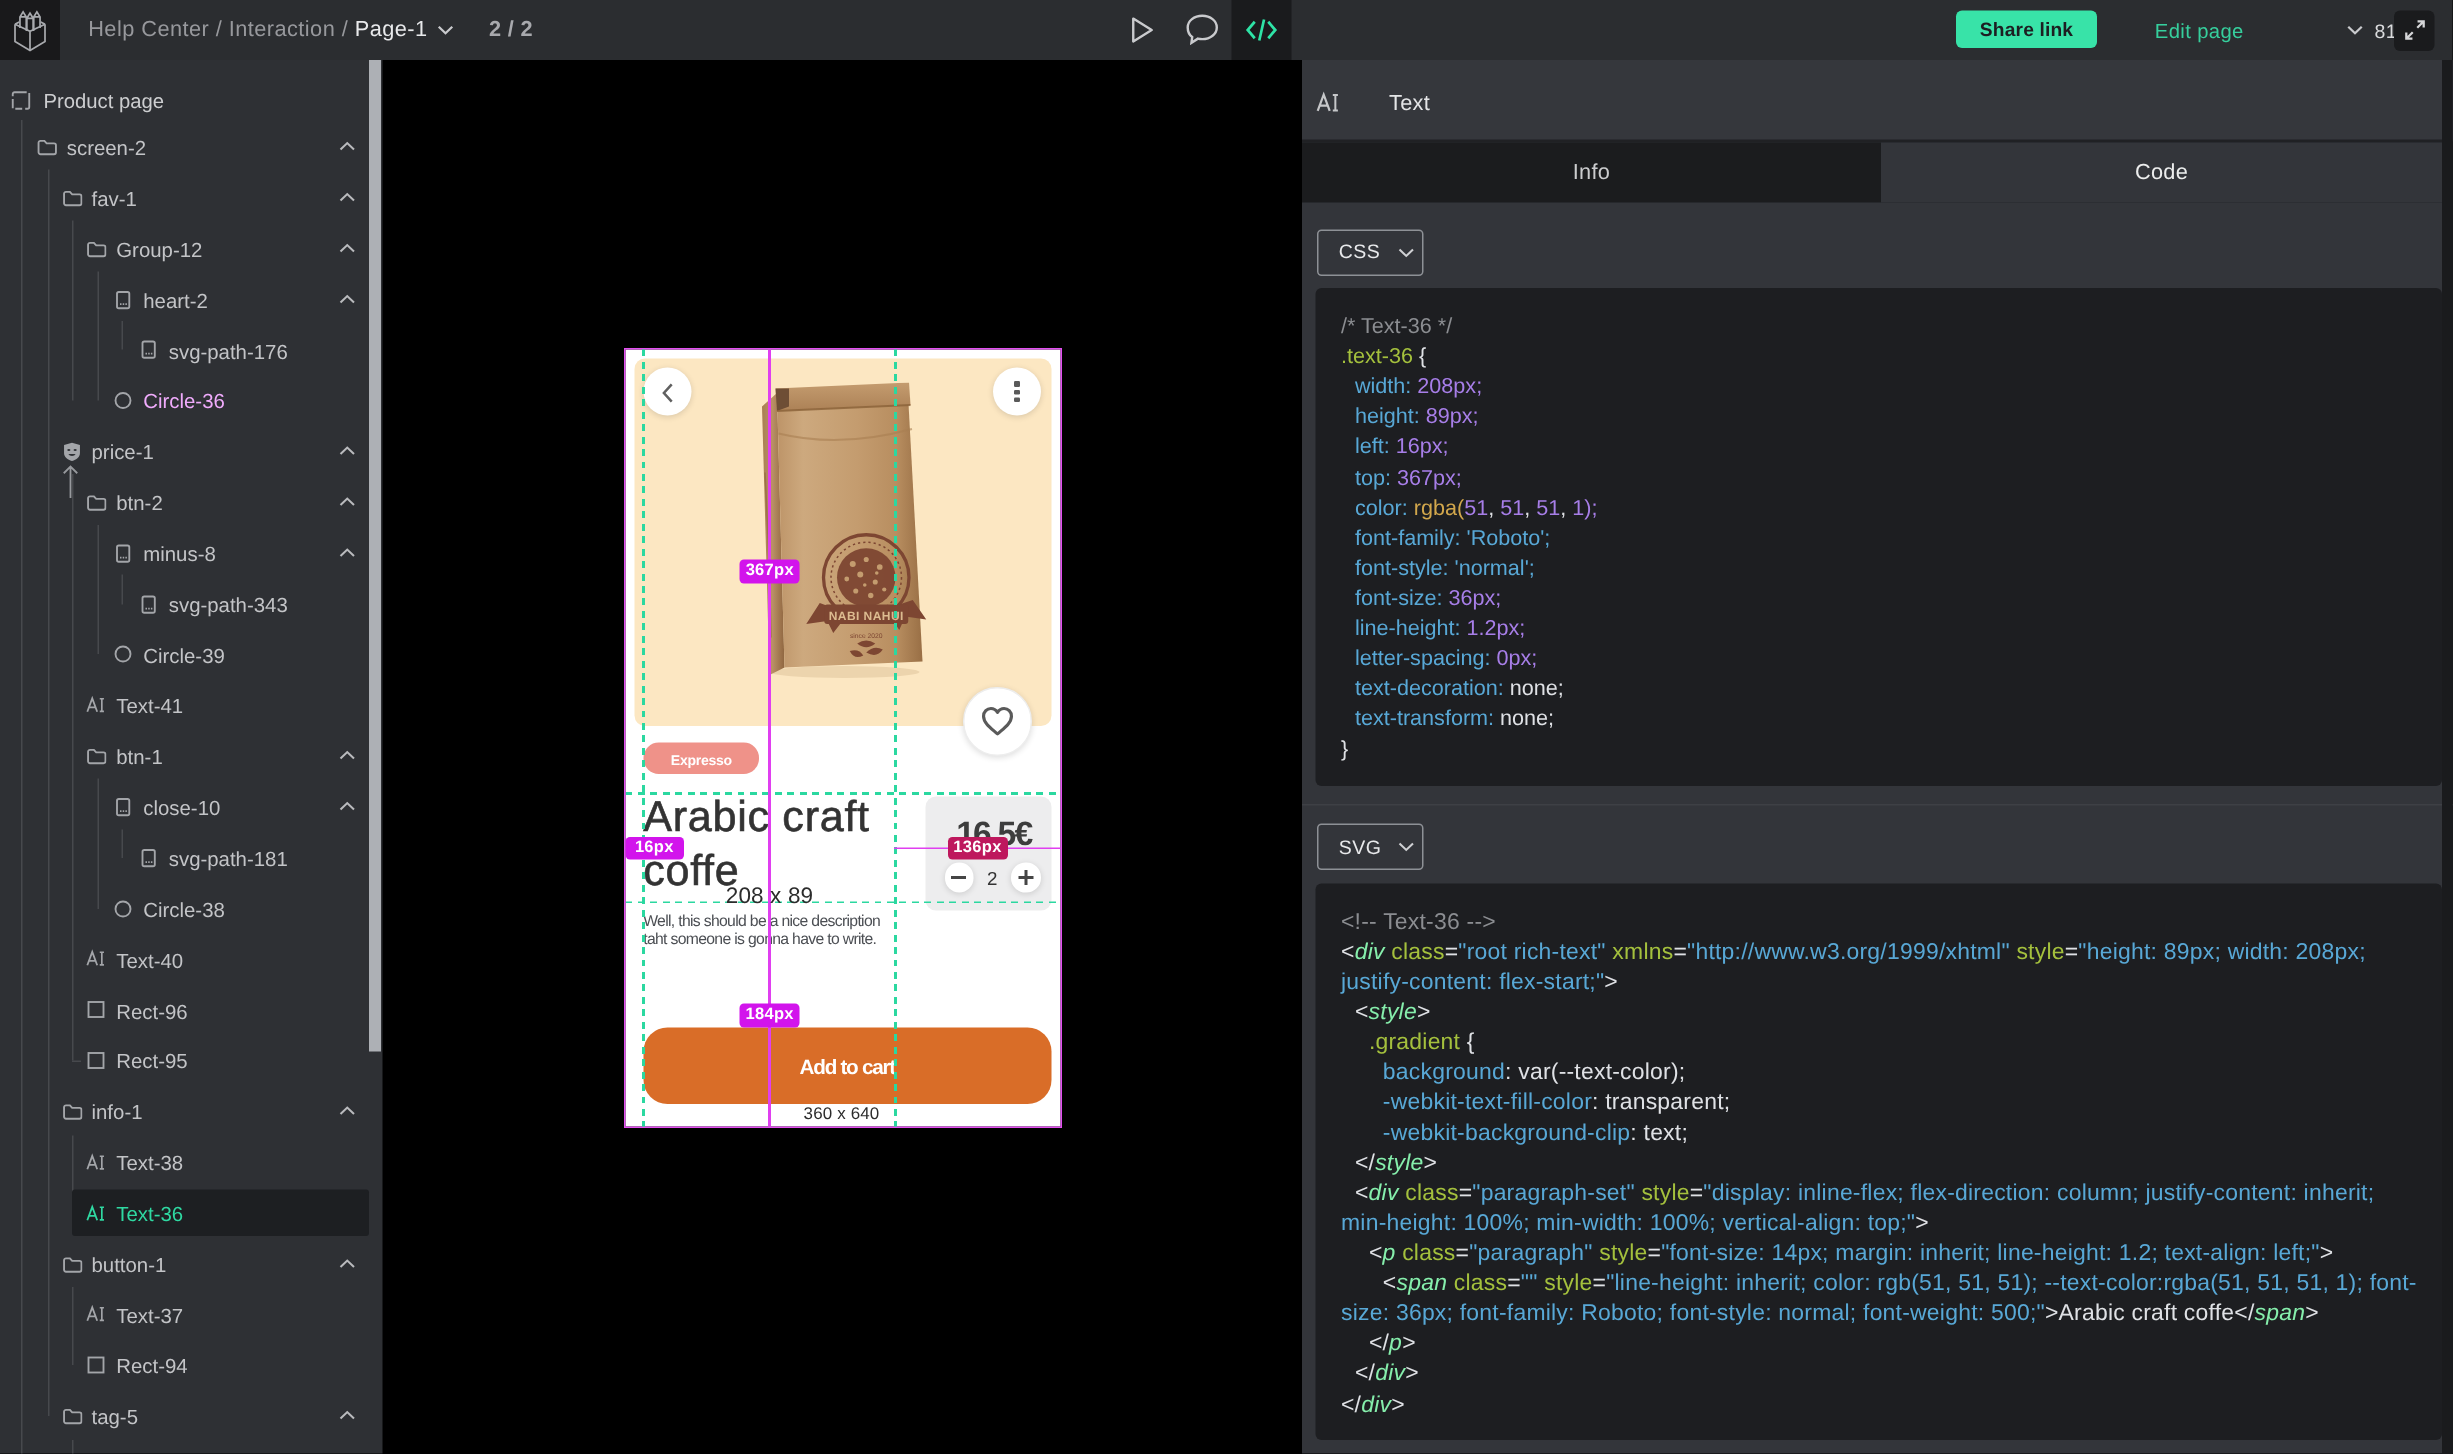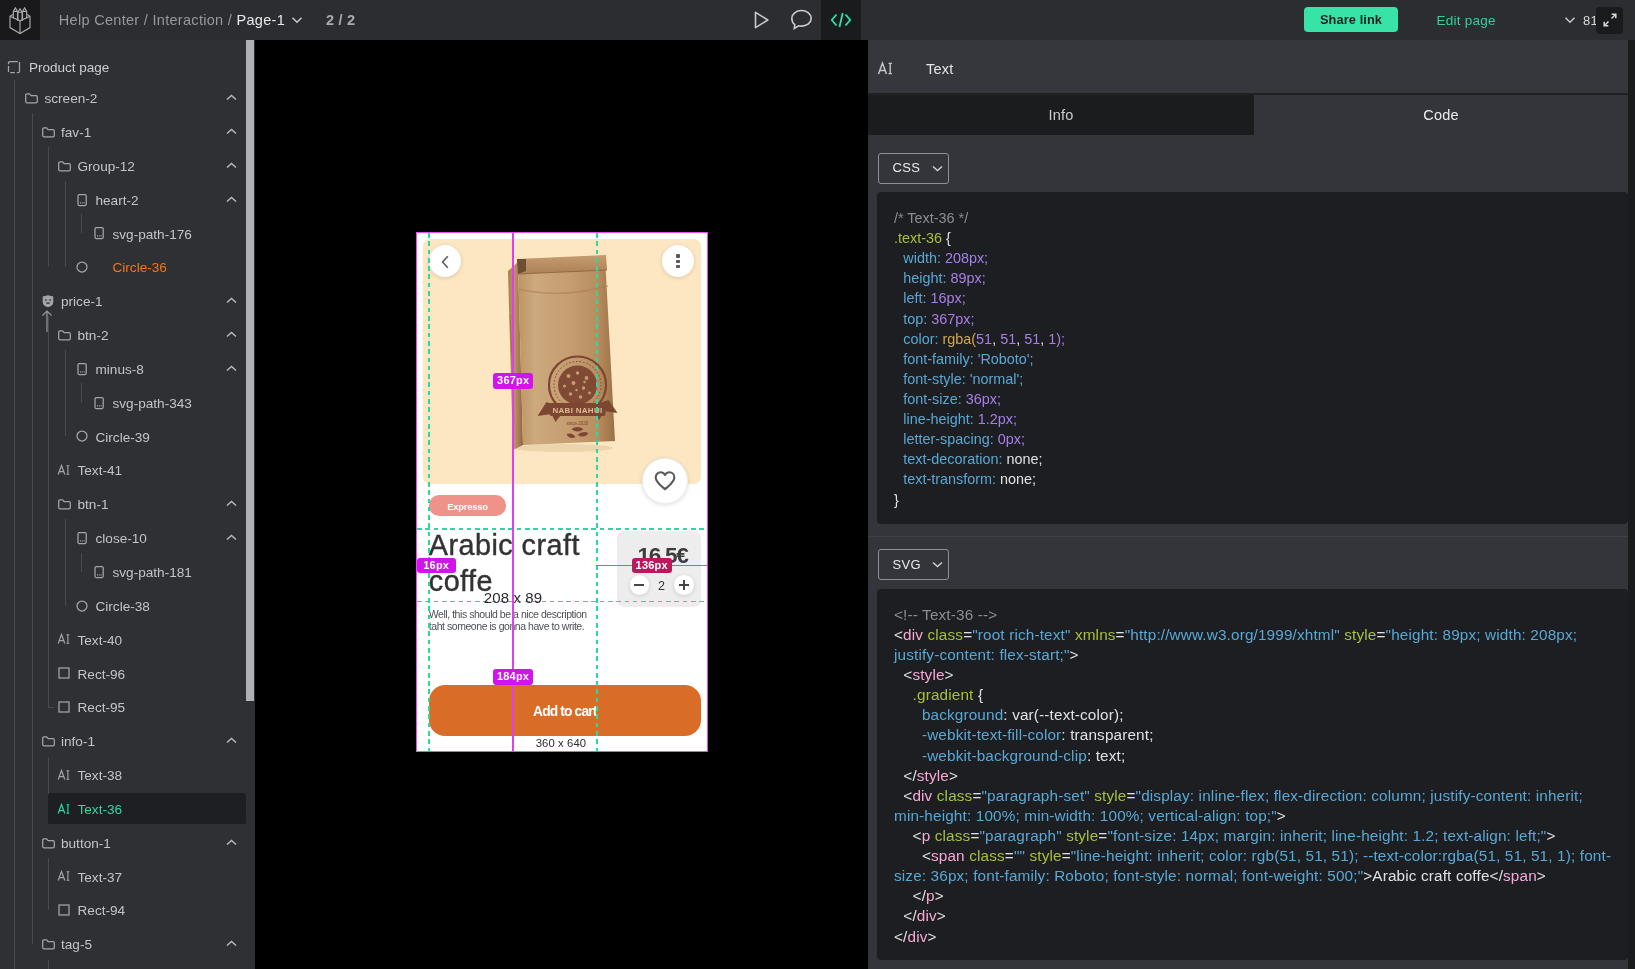--- a/index.html
+++ b/index.html
@@ -1,19 +1,19 @@
 <!DOCTYPE html>
 <html><head><meta charset="utf-8">
 <style>
 * { margin:0; padding:0; box-sizing:border-box; }
 html,body { width:1635px; height:969px; background:#000; overflow:hidden;
   font-family:"Liberation Sans", sans-serif; }
 .cl { height:20.12px; line-height:20.12px; white-space:nowrap; color:#dfe1e5; }
 .cl i { font-style:normal; }
-i.c { color:#8b8d91; } i.g { color:#a4c03d; } i.p { color:#f9a8d4; }
+i.c { color:#8b8d91; } i.g { color:#a4c03d; } i.p { color:#86efac;font-style:italic; }
 i.b { color:#58a8d6; } i.v { color:#a77ee8; } i.s { color:#58a8d6; } i.w { color:#dfe1e5; } i.y { color:#d2a74c; }
 </style></head>
 <body>
 <div style="position:absolute;left:0.0px;top:0.0px;width:1635.0px;height:969.0px;background:#000;"></div>
 <div style="position:absolute;left:0.0px;top:0.0px;width:1635.0px;height:40.0px;background:#2b2d30;"></div>
 <div style="position:absolute;left:0.0px;top:40.0px;width:255.0px;height:929.0px;background:#2e3034;"></div>
 <div style="position:absolute;left:868.0px;top:40.0px;width:767.0px;height:929.0px;background:#33353a;"></div>
 <div style="position:absolute;left:0.0px;top:0.0px;width:40.0px;height:40.0px;background:#19191b;"></div>
 <div style="position:absolute;left:7.0px;top:5.0px;line-height:0"><svg width="26" height="30" viewBox="0 0 26 30">
       <g fill="none" stroke="#a8aaae" stroke-width="1.15">
@@ -106,21 +106,21 @@
       <path d="M1 5.6 L5.5 1.4 L10 5.6" fill="none" stroke="#b9babd" stroke-width="1.4"></path>
     </svg></div>
 <div style="position:absolute;left:92.0px;top:226.4px;line-height:0"><svg width="14" height="14" viewBox="0 0 14 14">
       <rect x="3" y="1.7" width="8.2" height="10.8" rx="1.2" fill="none" stroke="#a3a5a9" stroke-width="1.25"></rect>
       <path d="M5 9.8 h1 M6.8 9.8 h1 M8.6 9.8 h1" stroke="#a3a5a9" stroke-width="1.2"></path>
     </svg></div>
 <div style="position:absolute;left:112.5px;top:226.6px;font-size:13.6px;color:#c3c4c7;font-weight:400;letter-spacing:0px;white-space:nowrap;">svg-path-176</div>
 <div style="position:absolute;left:75.0px;top:260.2px;line-height:0"><svg width="14" height="14" viewBox="0 0 14 14">
       <circle cx="7" cy="7" r="5" fill="none" stroke="#a3a5a9" stroke-width="1.25"></circle>
     </svg></div>
-<div style="position:absolute;left:95.5px;top:260.4px;font-size:13.6px;color:#f97316;font-weight:400;letter-spacing:0px;white-space:nowrap;margin-left:17px;">Circle-36</div>
+<div style="position:absolute;left:95.5px;top:260.4px;font-size:13.6px;color:#f0abfc;font-weight:400;letter-spacing:0px;white-space:nowrap;">Circle-36</div>
 <div style="position:absolute;left:40.5px;top:294.0px;line-height:0"><svg width="14" height="14" viewBox="0 0 14 14">
       <path d="M7 1.2 L12.3 2.6 V8 C12.3 10.8 10 12.5 7 13.3 C4 12.5 1.7 10.8 1.7 8 V2.6 Z" fill="#a3a5a9"></path>
       <ellipse cx="4.9" cy="6" rx="1.05" ry=".7" fill="#2e3034"></ellipse>
       <ellipse cx="9.1" cy="6" rx="1.05" ry=".7" fill="#2e3034"></ellipse>
       <path d="M4.6 8.6 a2.6 2.2 0 0 0 4.8 0 z" fill="#2e3034"></path>
     </svg></div>
 <div style="position:absolute;left:61.0px;top:294.2px;font-size:13.6px;color:#c3c4c7;font-weight:400;letter-spacing:0px;white-space:nowrap;">price-1</div>
 <div style="position:absolute;left:226.0px;top:297.0px;line-height:0"><svg width="11" height="7" viewBox="0 0 11 7">
       <path d="M1 5.6 L5.5 1.4 L10 5.6" fill="none" stroke="#b9babd" stroke-width="1.4"></path>
     </svg></div>

